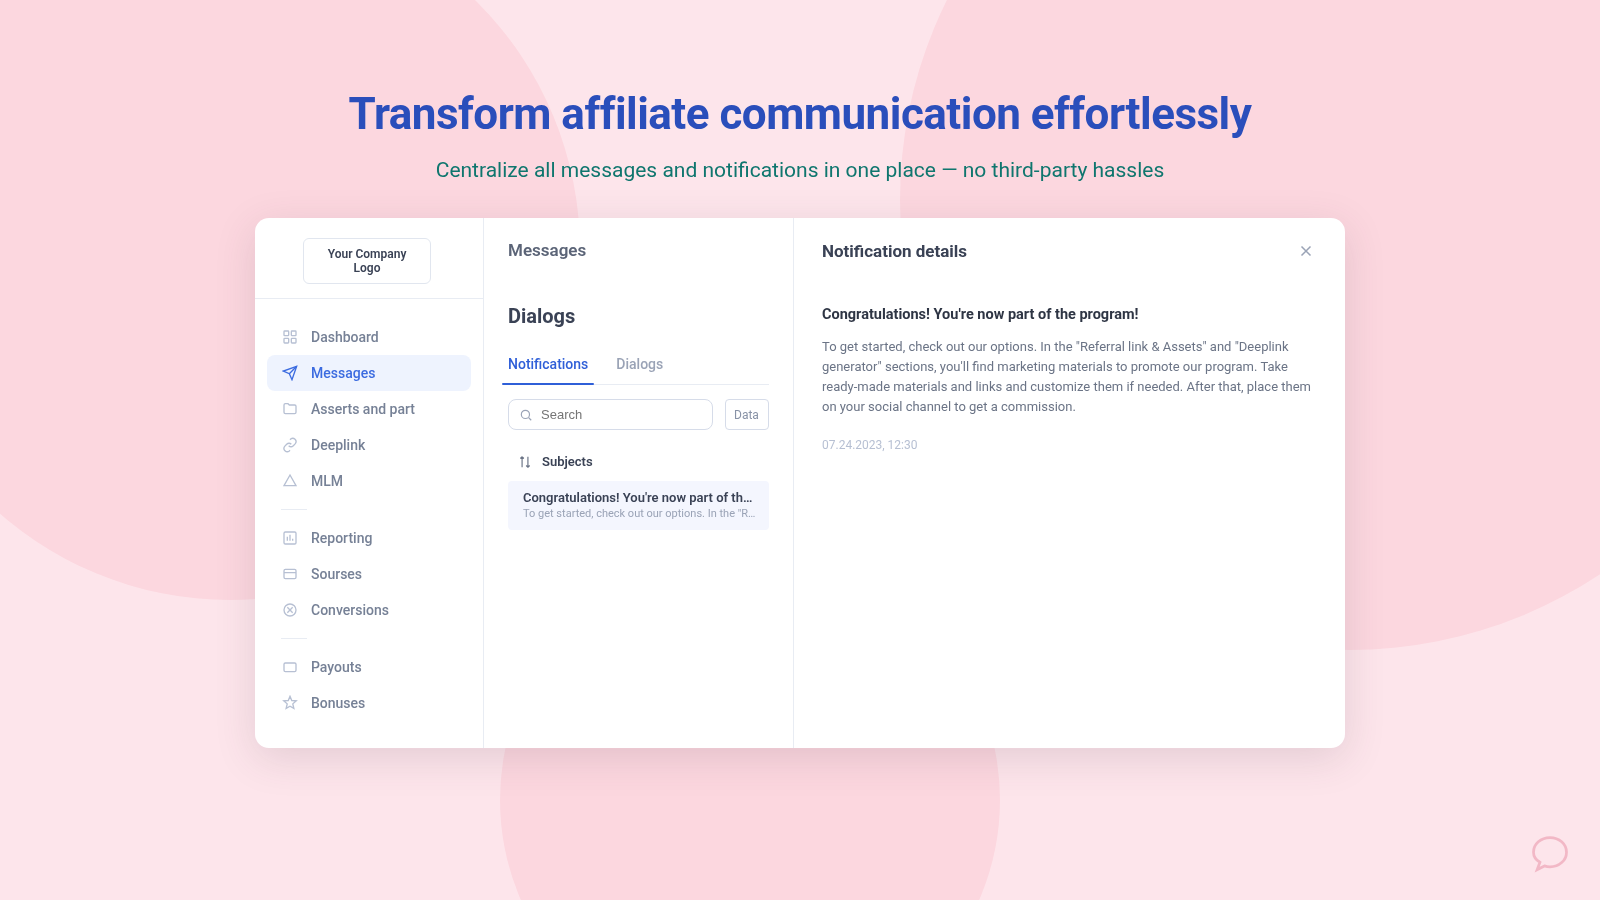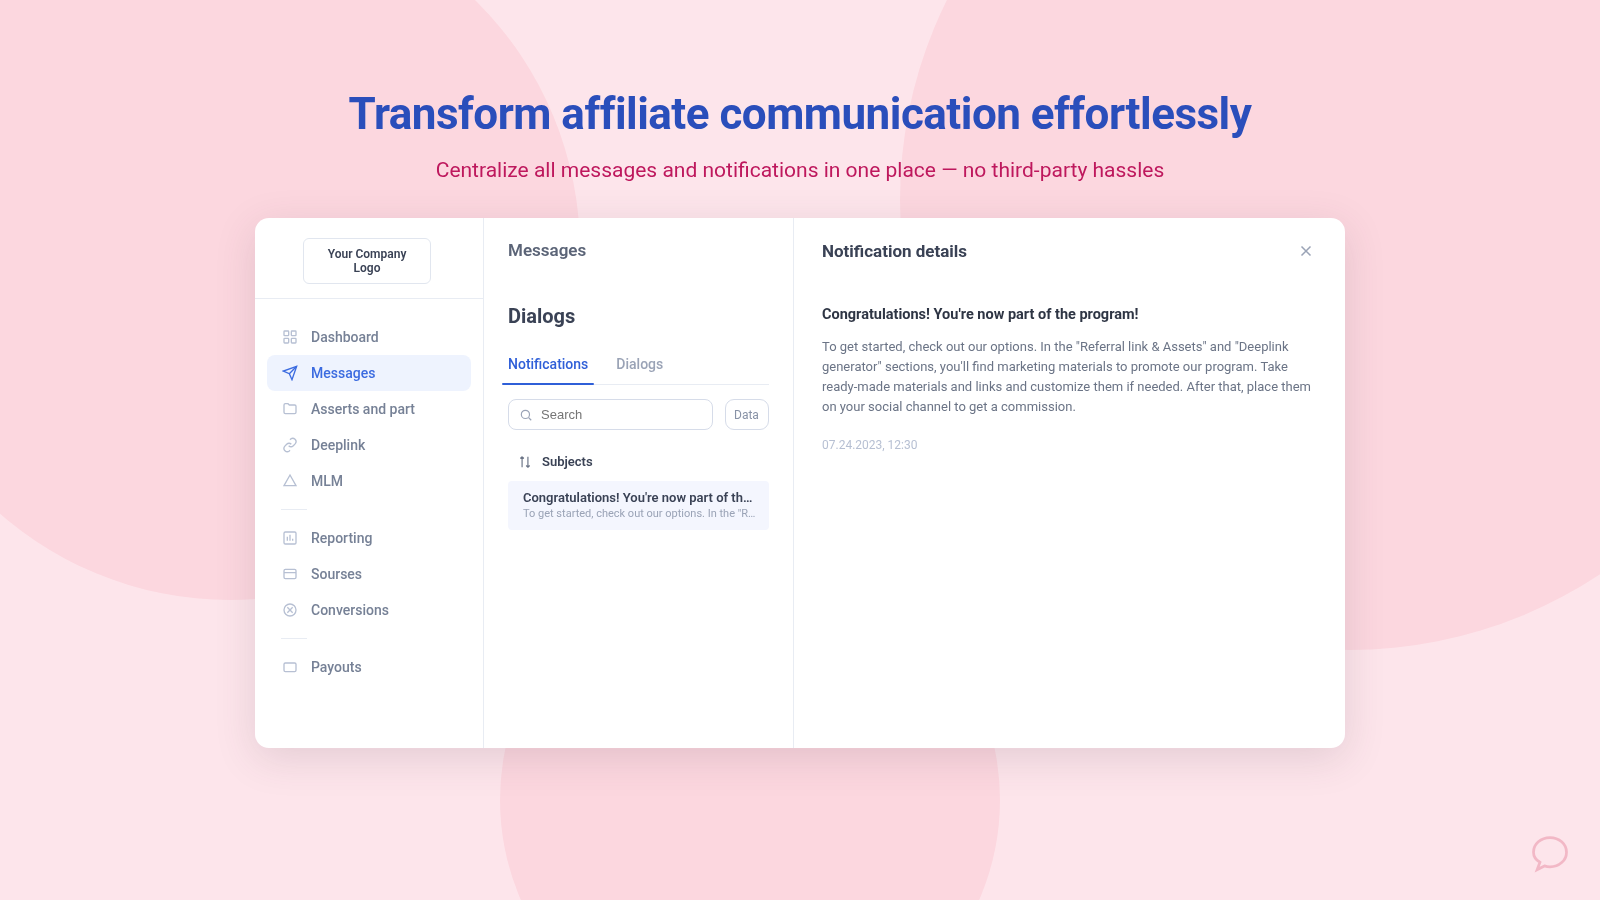--- a/index.html
+++ b/index.html
@@ -27,21 +27,21 @@
     z-index: 2;
   }
   .headline h1 {
     color: #2A4EBB;
     font-size: 44px;
     font-weight: 700;
     letter-spacing: -0.5px;
   }
   .headline p {
     margin-top: 18px;
-    color: #be185d;
+    color: #0f766e;
     font-size: 21px;
     font-weight: 400;
   }
 
   .app {
     position: relative;
     z-index: 3;
     width: 1090px;
     height: 530px;
     margin: 36px auto 0 auto;
@@ -166,21 +166,21 @@
     border: none;
     outline: none;
     font-size: 13px;
     color: #5B6477;
     width: 100%;
     background: transparent;
   }
   .data-box {
     width: 44px;
     border: 1px solid #D6DCE9;
-    border-radius: 9px;
+    border-radius: 4px;
     padding: 7px 8px;
     font-size: 12px;
     color: #8892A6;
     display: flex;
     align-items: center;
     cursor: pointer;
     overflow: hidden;
     white-space: nowrap;
   }
   .subjects-header {
@@ -377,20 +377,28 @@
       <div class="nav-item">
         <span class="icon">
           <svg width="16" height="16" viewBox="0 0 24 24" fill="none" stroke="currentColor" stroke-width="2">
               <rect x="3" y="6" width="18" height="13" rx="2"></rect>
               <path d="M17 12h.01"></path>
             </svg>
         </span>
         <span>Payouts</span>
       </div>
 
+      <div class="nav-item">
+        <span class="icon">
+          <svg width="16" height="16" viewBox="0 0 24 24" fill="none" stroke="currentColor" stroke-width="2">
+              <path d="M12 2l2.6 6.3 6.8.5-5.2 4.5 1.6 6.7L12 16.8 6.2 20l1.6-6.7L2.6 8.8l6.8-.5L12 2z"></path>
+            </svg>
+        </span>
+        <span>Bonuses</span>
+      </div>
 
     </nav>
   </aside>
 
   <section class="middle">
     <div class="mid-header">Messages</div>
     <div class="mid-content">
       <div class="history-title">Dialogs</div>
 
       <div class="tabs">

